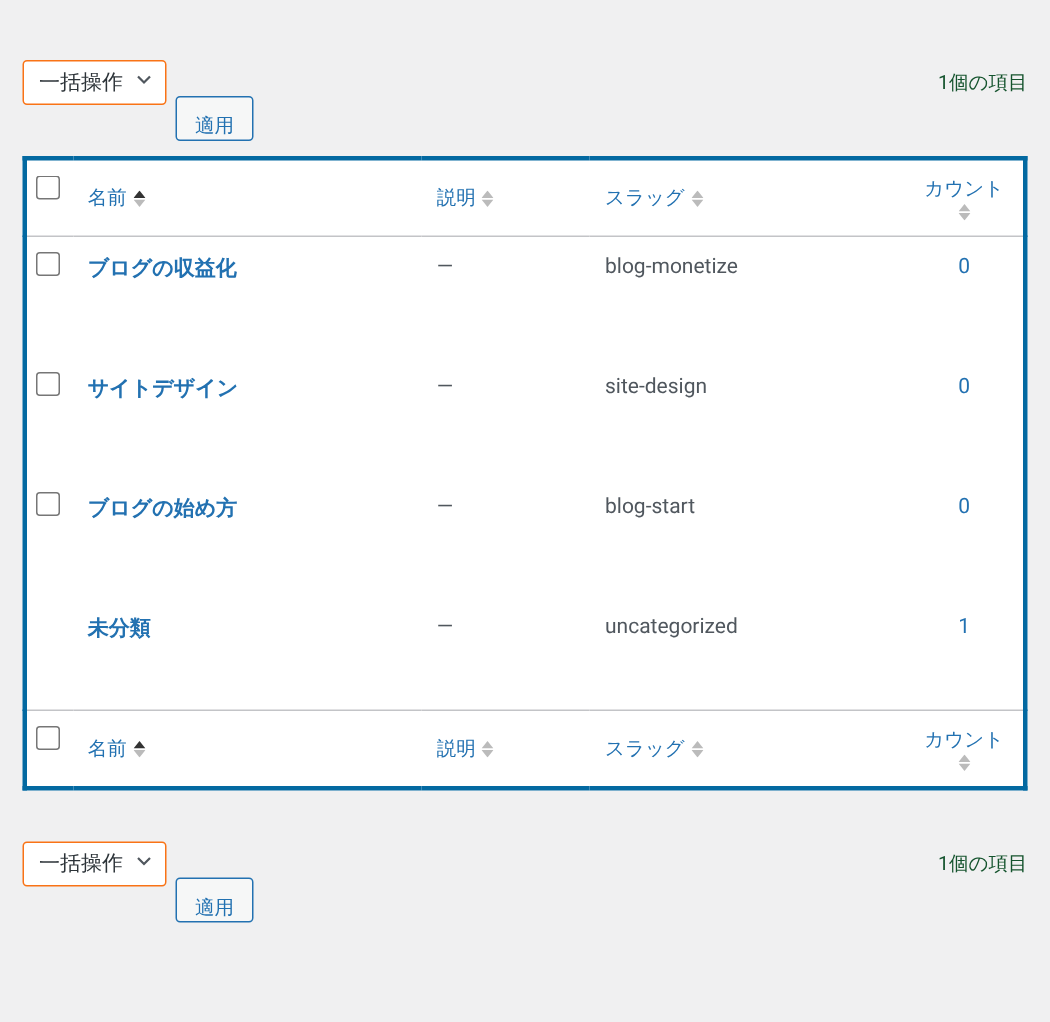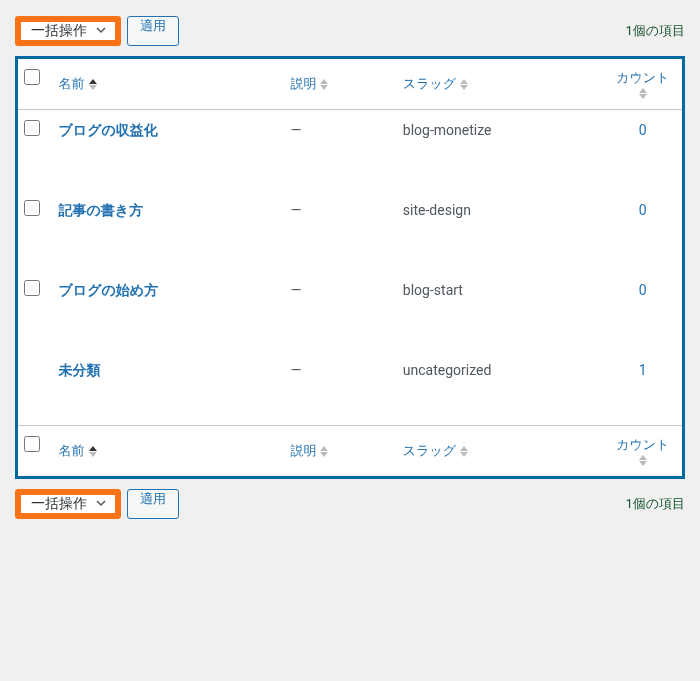--- a/index.html
+++ b/index.html
@@ -18,21 +18,21 @@
       margin-bottom: 4px;
     }
     .tablenav.bottom { margin-top: 4px; margin-bottom: 0; }
     .bulkactions {
       display: flex;
       gap: 6px;
       align-items: center;
     }
     .bulk-select {
       background: #fff;
-      border: 6px solid #f97316;
+      border: 1px solid #f97316;
       border-radius: 3px;
       padding: 0 28px 0 10px;
       height: 30px;
       font-size: 14px;
       color: #2c3338;
       cursor: pointer;
       position: relative;
       display: inline-flex;
       align-items: center;
     }
@@ -46,21 +46,22 @@
     .btn {
       background: #f6f7f7;
       border: 1px solid #2271b1;
       color: #2271b1;
       border-radius: 3px;
       padding: 0 12px;
       height: 30px;
       font-size: 13px;
       cursor: pointer;
       display: inline-flex;
-      align-items: flex-start;
+      align-items: flex-end;
+      margin-top: 48px;
     }
     .item-count {
       color: #14532d;
       font-size: 13px;
       margin-left: 10px;
     }
     table.wp-list-table {
       width: 100%;
       border-collapse: collapse;
       background: #fff;
@@ -216,21 +217,21 @@
   <tbody>
     <tr>
       <td class="check-column"><input type="checkbox" style=""></td>
       <td class="col-name"><a href="#">ブログの収益化</a></td>
       <td><span class="dash">—</span></td>
       <td><span>blog-monetize</span></td>
       <td class="col-count"><a href="#">0</a></td>
     </tr>
     <tr>
       <td class="check-column"><input type="checkbox" style=""></td>
-      <td class="col-name"><a href="#">記事の書き方</a></td>
+      <td class="col-name"><a href="#">サイトデザイン</a></td>
       <td><span class="dash">—</span></td>
       <td><span>site-design</span></td>
       <td class="col-count"><a href="#">0</a></td>
     </tr>
     <tr>
       <td class="check-column"><input type="checkbox" style=""></td>
       <td class="col-name"><a href="#">ブログの始め方</a></td>
       <td><span class="dash">—</span></td>
       <td><span>blog-start</span></td>
       <td class="col-count"><a href="#">0</a></td>

